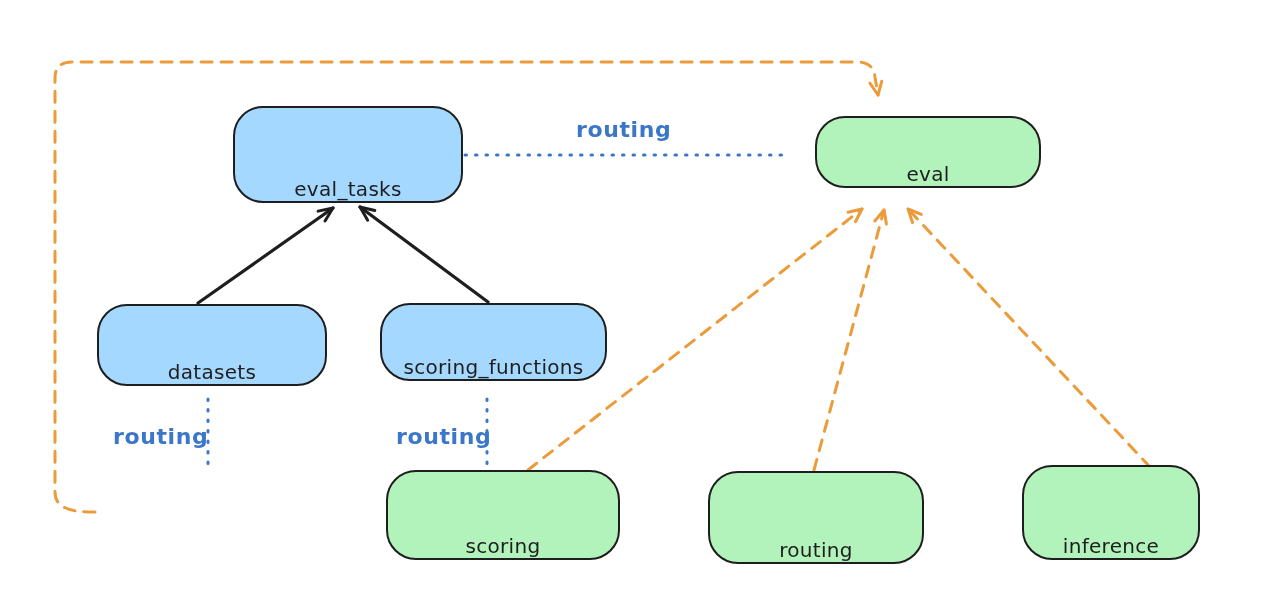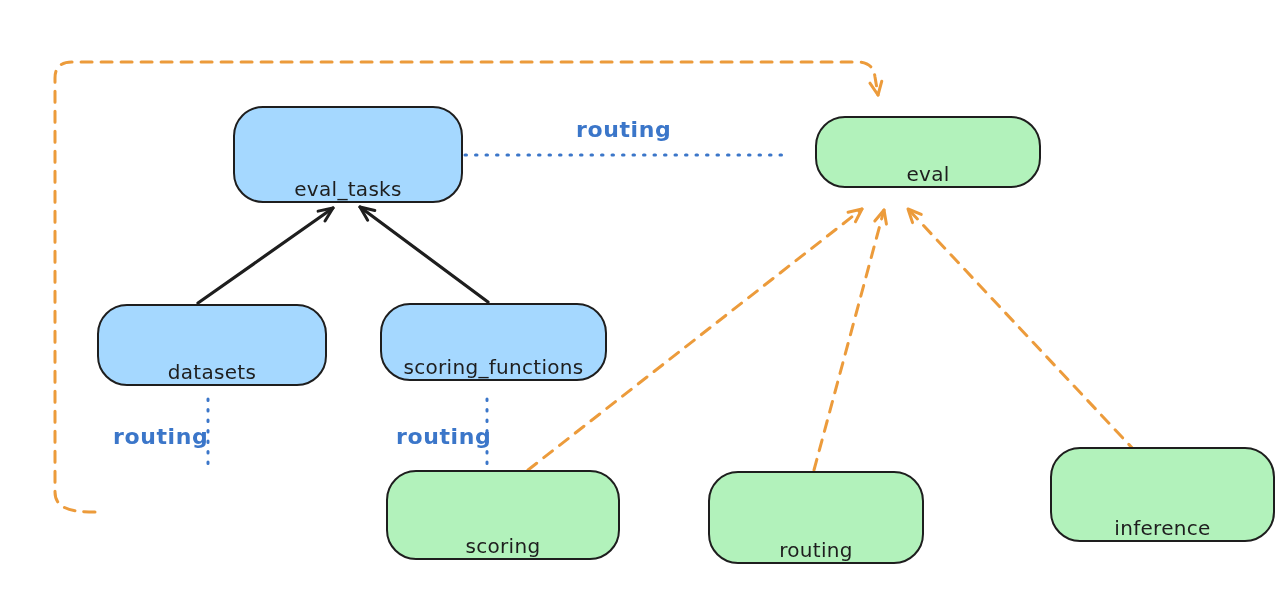--- a/index.html
+++ b/index.html
@@ -93,21 +93,21 @@
 
 
   <div class="node green" style="left:386px; top:470px; width:234px; height:90px;">
     <span>scoring</span>
   </div>
 
   <div class="node green" style="left:708px; top:471px; width:216px; height:93px;">
     <span>routing</span>
   </div>
 
-  <div class="node green" style="left:1022px; top:447px; width:225px; height:95px;margin-left:28px;">
+  <div class="node green" style="left:1022px; top:465px; width:178px; height:95px;">
     <span>inference</span>
   </div>
 
   <div class="edge-label" style="left:576px; top:117px;">routing</div>
   <div class="edge-label" style="left:113px; top:424px;">routing</div>
   <div class="edge-label" style="left:396px; top:424px;">routing</div>
 
 </div>
 
 </body></html>

